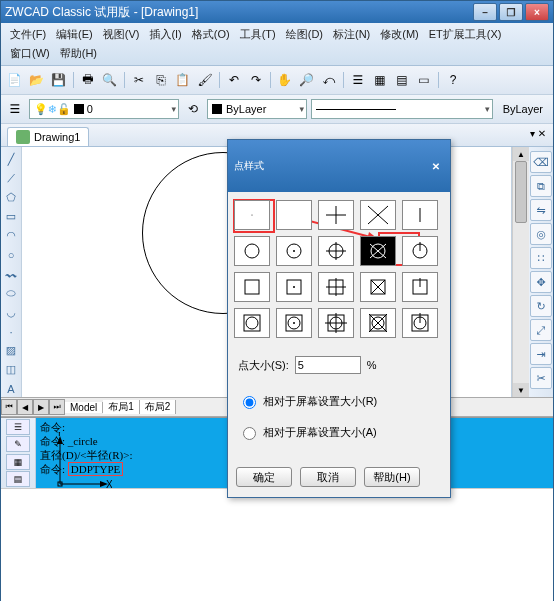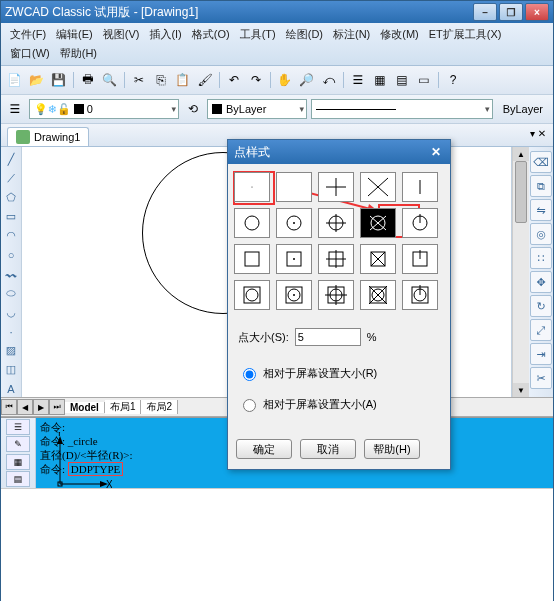--- a/index.html
+++ b/index.html
@@ -37,21 +37,21 @@
 .ytabs .navb{width:14px;height:14px;border:1px solid #999;background:#ddd;display:flex;align-items:center;justify-content:center;font-size:8px}
 .ytabs .tab{padding:0 5px;border-right:1px solid #aaa;background:#fff}
 .cmdpanel{height:70px;display:flex;border-top:1px solid #999}
 .cmdicons{width:34px;background:linear-gradient(#e8f0fa,#dce6f2);border-right:1px solid #c0d0e0;display:flex;flex-direction:column;align-items:center;justify-content:space-around}
 .cmdicons .ci{width:22px;height:14px;border:1px solid #a8c0d8;background:#eef;font-size:9px;display:flex;align-items:center;justify-content:center}
 .cmdtext{flex:1;background:#0ea5e9;padding:2px 4px;font-family:Liberation Serif, serif;font-size:11px;line-height:14px;overflow:hidden;color:#000}
 .cmdtext .hl{border:1px solid #e44;padding:0 2px;color:#000}
 .bigwhite{height:130px;background:#fff;border-top:1px solid #ccc}
 
 .dialog{position:absolute;left:226px;top:138px;width:222px;background:#f0f0f0;border:1px solid #3a6a9a;box-shadow:2px 2px 6px rgba(0,0,0,.3)}
-.dlgtitle{height:24px;background:linear-gradient(#4a8bd0,#2a6db0);color:#fff;display:flex;align-items:center;padding:0 6px;font-size:12px}
+.dlgtitle{height:24px;background:linear-gradient(#4a8bd0,#2a6db0);color:#fff;display:flex;align-items:center;padding:14px 6px;font-size:10px}
 .dlgtitle .t{flex:1}
 .dlgtitle .x{width:16px;height:14px;display:flex;align-items:center;justify-content:center;font-weight:bold}
 .swatchgrid{padding:8px 6px;position:relative}
 .row{display:flex;gap:6px;margin-bottom:6px}
 .sw{width:34px;height:28px;background:#fff;border:1px solid #888;display:flex;align-items:center;justify-content:center;position:relative}
 .sw svg{width:28px;height:22px}
 .hl1{position:absolute;border:2px solid #e33;left:5px;top:7px;width:38px;height:30px;pointer-events:none}
 .hl2{position:absolute;border:2px solid #e33;left:150px;top:40px;width:38px;height:30px;pointer-events:none}
 .arrow{position:absolute;left:55px;top:22px;width:100px;height:30px;pointer-events:none}
 .sizebox{padding:4px 10px 2px;display:flex;align-items:center;gap:6px;font-size:11px}
@@ -193,21 +193,21 @@
     </div>
   </div>
 
   <div class="ytabs">
     <div class="nav">
       <div class="navb">⏮</div>
       <div class="navb">◀</div>
       <div class="navb">▶</div>
       <div class="navb">⏭</div>
     </div>
-    <div class="tab" style="font-weight:bold">Model</div>
+    <div class="tab" style="font-weight:normal">Model</div>
     <div class="tab">布局1</div>
     <div class="tab">布局2</div>
   </div>
 
   <div class="cmdpanel">
     <div class="cmdicons">
       <div class="ci">☰</div>
       <div class="ci">✎</div>
       <div class="ci">▦</div>
       <div class="ci">▤</div>

